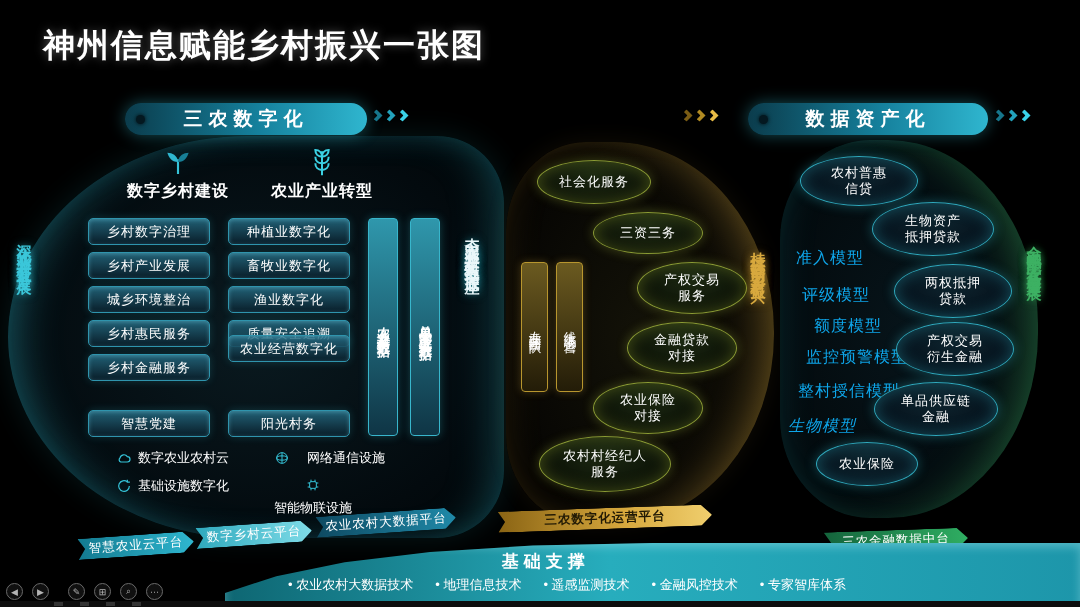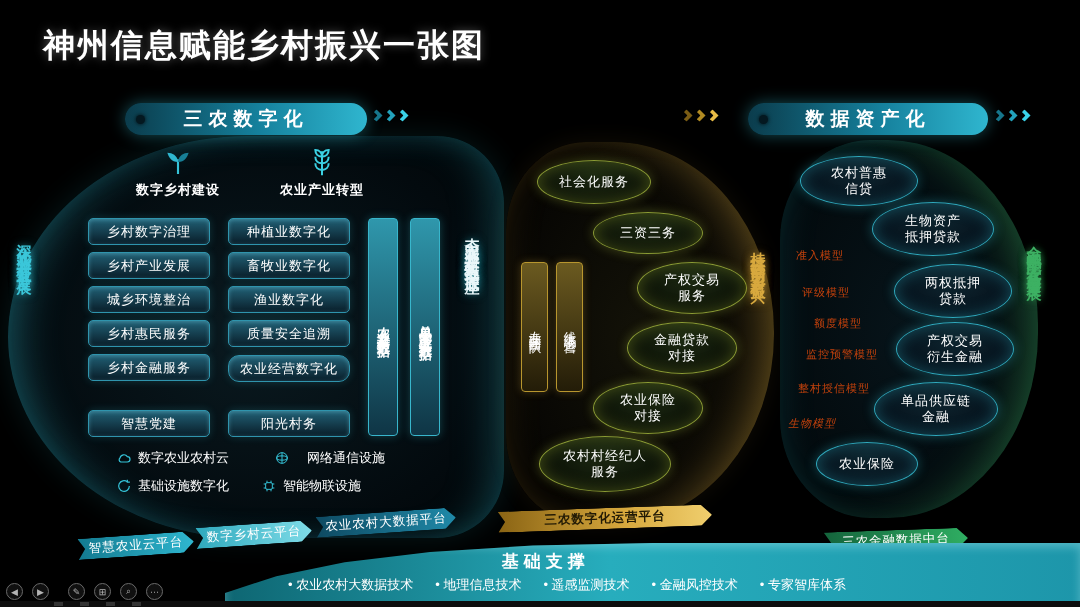--- a/index.html
+++ b/index.html
@@ -58,21 +58,21 @@
   
   .vlabel { position: absolute; writing-mode: vertical-rl; text-orientation: upright;
             font-weight: bold; letter-spacing: 4px; }
   .vl-deep   { left: 14px;  top: 232px; font-size: 15px; color: #3bc7da; text-shadow: 0 0 8px rgba(59,199,218,.5); }
   .vl-base   { left: 462px; top: 226px; font-size: 15px; color: #eaf7fa; text-shadow: 0 0 8px rgba(53,195,216,.5); }
   .vl-op     { left: 748px; top: 240px; font-size: 15px; color: #d8a93e; text-shadow: 0 0 8px rgba(216,169,62,.5); }
   .vl-fin    { left: 1024px; top: 234px; font-size: 15px; color: #3db163; text-shadow: 0 0 8px rgba(61,177,99,.5); }
 
   
   .grp { position: absolute; width: 104px; display: flex; flex-direction: column; align-items: center; gap: 3px; }
-  .glabel { font-size: 13px; font-weight: bold; color: #fff; letter-spacing: 1px; white-space: nowrap; }
+  .glabel { font-size: 16px; font-weight: bold; color: #fff; letter-spacing: 1px; white-space: nowrap; }
 
   
   .nbox { position: absolute; width: 122px; height: 27px; border-radius: 5px;
           border: 1px solid #2f94ad;
           background: linear-gradient(180deg, rgba(38,110,134,.85), rgba(9,30,42,.92));
           color: #fff; font-size: 13px; letter-spacing: 1px;
           display: flex; align-items: center; justify-content: center;
           box-shadow: 0 0 8px rgba(53,195,216,.2), inset 0 1px 4px rgba(120,220,240,.35); }
 
   
@@ -114,21 +114,21 @@
          text-align: center; color: #fff; font-size: 13px; line-height: 1.25; white-space: pre-line;
          letter-spacing: 1px; }
   .ell-gold { border: 1px solid #8a9a34;
               background: radial-gradient(ellipse at 50% 30%, #1d2a12 0%, #0a0f06 75%);
               box-shadow: 0 0 12px rgba(190,210,70,.3), inset 0 0 16px rgba(150,170,50,.4); }
   .ell-teal { border: 1px solid #2fa8bc;
               background: radial-gradient(ellipse at 50% 30%, #0e2630 0%, #05101a 75%);
               box-shadow: 0 0 12px rgba(53,195,216,.35), inset 0 0 16px rgba(53,195,216,.35); }
 
   
-  .model { position: absolute; color: #c2410c; font-size: 11px; letter-spacing: 1px; white-space: nowrap; }
+  .model { position: absolute; color: #0ea5e9; font-size: 16px; letter-spacing: 1px; white-space: nowrap; }
 
   
   .footer { position: absolute; left: 225px; top: 543px; width: 855px; height: 64px;
             background: linear-gradient(90deg, #0e6672 0%, #27adbd 45%, #1d96aa 100%);
             clip-path: polygon(0% 78%, 6% 52%, 14% 30%, 24% 14%, 36% 4%, 50% 0%, 100% 0%, 100% 100%, 0% 100%);
             box-shadow: inset 0 4px 10px rgba(190,245,250,.35); }
   .footer-title { position: absolute; left: 0; width: 75%; top: 7px; text-align: center;
                   color: #fff; font-weight: bold; font-size: 17px; letter-spacing: 5px; }
   .footer-items { position: absolute; left: 2%; width: 76%; top: 33px; display: flex;
                   justify-content: center; gap: 22px; color: #fff; font-size: 13px; white-space: nowrap; }
@@ -210,21 +210,21 @@
   <div class="nbox" style="left:88px;top:252px;">乡村产业发展</div>
   <div class="nbox" style="left:88px;top:286px;">城乡环境整治</div>
   <div class="nbox" style="left:88px;top:320px;">乡村惠民服务</div>
   <div class="nbox" style="left:88px;top:354px;">乡村金融服务</div>
   <div class="nbox" style="left:88px;top:410px;">智慧党建</div>
 
   <div class="nbox" style="left:228px;top:218px;">种植业数字化</div>
   <div class="nbox" style="left:228px;top:252px;">畜牧业数字化</div>
   <div class="nbox" style="left:228px;top:286px;">渔业数字化</div>
   <div class="nbox" style="left:228px;top:320px;">质量安全追溯</div>
-  <div class="nbox" style="left:228px;top:355px;border-radius:11px;">农业经营数字化</div>
+  <div class="nbox" style="left:228px;top:335px;">农业经营数字化</div>
   <div class="nbox" style="left:228px;top:410px;">阳光村务</div>
 
   <div class="vbar vbar1">农业农村大数据</div>
   <div class="vbar vbar2">单品全产业链大数据</div>
 
   <div class="infra" style="left:116px;top:449px;">
     <svg width="16" height="16" viewBox="0 0 24 24">
       <path d="M7 18 h10 a4 4 0 0 0 0-8 a6 6 0 0 0 -11 2 a3.5 3.5 0 0 0 1 6 z" fill="none" stroke="#35c3d8" stroke-width="1.8"></path>
     </svg>
     <span>数字农业农村云</span>
@@ -237,21 +237,21 @@
     </svg>
     <span>网络通信设施</span>
   </div>
   <div class="infra" style="left:116px;top:477px;">
     <svg width="16" height="16" viewBox="0 0 24 24" fill="none" stroke="#35c3d8" stroke-width="1.8">
       <path d="M20 12 a8 8 0 1 1 -3 -6.2"></path>
         <path d="M17 2.5 v3.8 h3.8"></path>
     </svg>
     <span>基础设施数字化</span>
   </div>
-  <div class="infra" style="left:261px;top:477px;">
+  <div class="infra" style="left:274px;top:477px;flex-direction:column;">
     <svg width="16" height="16" viewBox="0 0 24 24" fill="none" stroke="#35c3d8" stroke-width="1.5">
       <rect x="7" y="7" width="10" height="10" rx="2"></rect>
       <path d="M9 7V4 M15 7V4 M9 20v-3 M15 20v-3 M7 9H4 M7 15H4 M20 9h-3 M20 15h-3"></path>
     </svg>
     <span>智能物联设施</span>
   </div>
 
   <div class="ribbon rb1">智慧农业云平台</div>
   <div class="ribbon rb2">数字乡村云平台</div>
   <div class="ribbon rb3">农业农村大数据平台</div>

